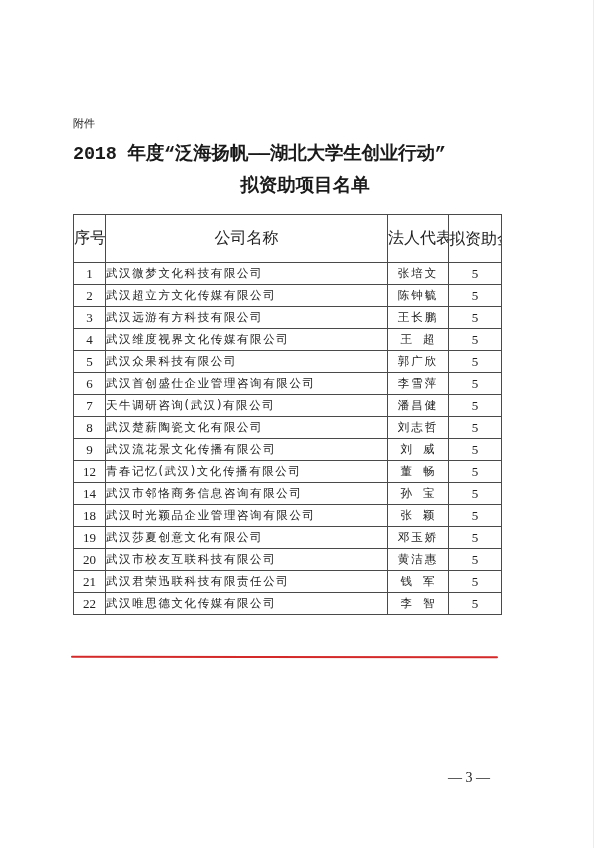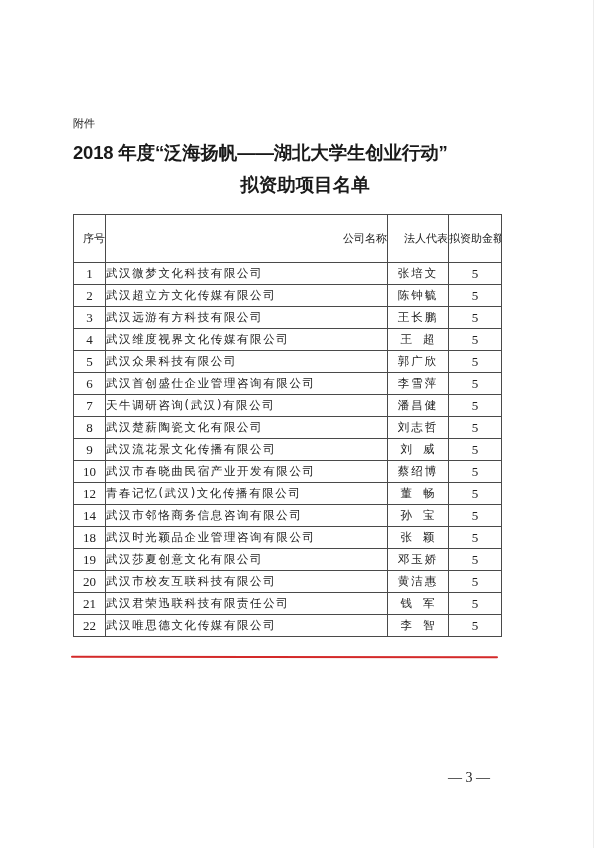--- a/index.html
+++ b/index.html
@@ -11,39 +11,39 @@
   .edge-line {
     position: absolute; left: 593px; top: 0; width: 1px; height: 848px;
     background: #ececec;
   }
   .attachment {
     position: absolute; left: 73px; top: 116px;
     font-family: "DejaVu Sans", sans-serif; font-size: 11px; color: #222;
   }
   .title1 {
     position: absolute; left: 73px; top: 140px; width: 440px;
-    font-family: Liberation Sans, sans-serif; font-weight: bold; font-size: 18.5px;
+    font-family: Liberation Mono, monospace; font-weight: bold; font-size: 18.5px;
     letter-spacing: -0.2px; white-space: nowrap; color: #1a1a1a;
   }
   .title2 {
     position: absolute; left: 0; top: 172px; width: 600px; text-align: center;
     font-family: Liberation Mono, monospace; font-weight: bold; font-size: 18.5px;
     color: #1a1a1a; padding-left: 10px; box-sizing: border-box;
   }
   table.list {
     position: absolute; left: 73px; top: 214px; width: 428px;
     border-collapse: collapse; table-layout: fixed;
     font-family: "DejaVu Sans", sans-serif; font-size: 11.5px; color: #222;
   }
   table.list td, table.list th {
     border: 1px solid #4a4a4a; padding: 0; height: 21px; overflow: hidden;
     white-space: nowrap;
   }
   table.list th {
-    font-weight: normal; font-size: 11px; height: 47px; text-align: right;
+    font-weight: normal; font-size: 16px; height: 47px; text-align: center;
     font-family: "DejaVu Sans", sans-serif;
   }
   th.amount-h { white-space: normal; line-height: 15px; font-size: 11.5px; padding: 0 1px; }
   td.no, td.amt {
     text-align: center; font-family: "Liberation Serif", serif; font-size: 13px;
   }
   td.company { padding-left: 2px; letter-spacing: 1.6px; }
   td.rep { text-align: center; letter-spacing: 2px; }
   td.rep.two { letter-spacing: 11px; padding-left: 10px; }
   .redline {
@@ -128,26 +128,20 @@
         <td class="rep">刘志哲</td>
         <td class="amt">5</td>
       </tr>
       <tr>
         <td class="no">9</td>
         <td class="company">武汉流花景文化传播有限公司</td>
         <td class="rep two">刘威</td>
         <td class="amt">5</td>
       </tr>
       <tr>
-        <td class="no">10</td>
-        <td class="company">武汉市春晓曲民宿产业开发有限公司</td>
-        <td class="rep">蔡绍博</td>
-        <td class="amt">5</td>
-      </tr>
-      <tr>
         <td class="no">12</td>
         <td class="company">青春记忆(武汉)文化传播有限公司</td>
         <td class="rep two">董畅</td>
         <td class="amt">5</td>
       </tr>
       <tr>
         <td class="no">14</td>
         <td class="company">武汉市邻恪商务信息咨询有限公司</td>
         <td class="rep two">孙宝</td>
         <td class="amt">5</td>

